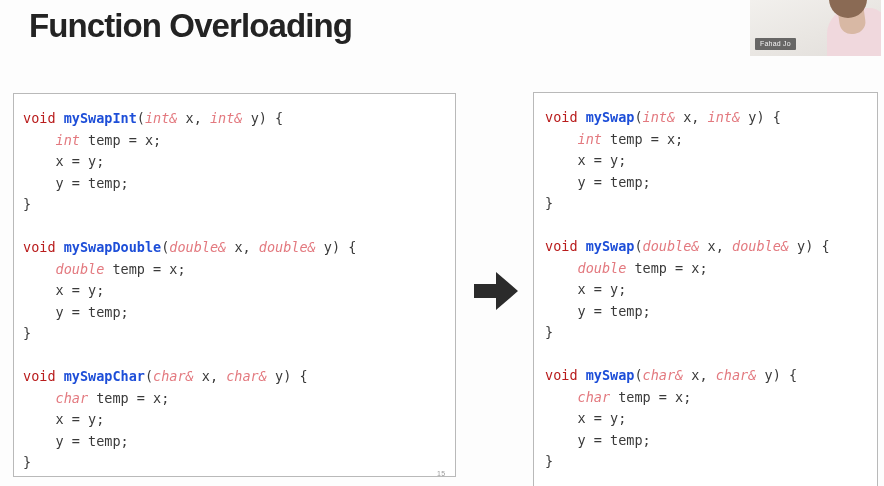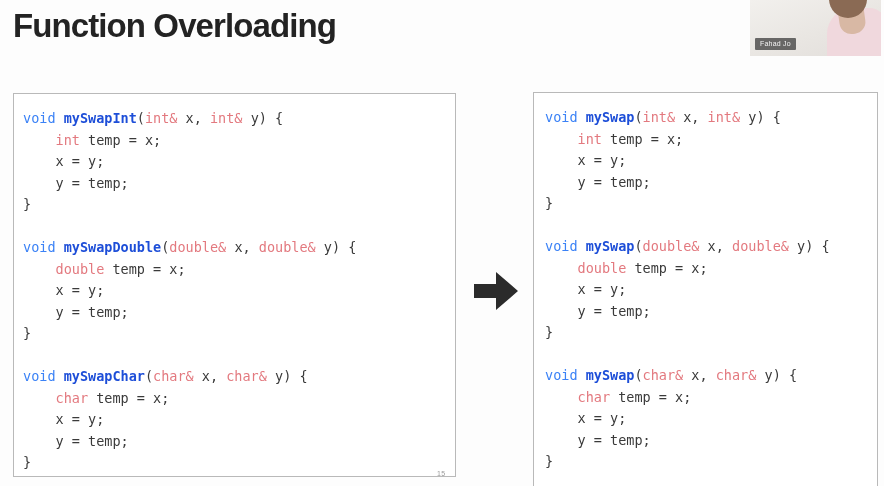--- a/index.html
+++ b/index.html
@@ -11,21 +11,21 @@
     height: 486px;
     background: #fdfdfd;
     font-family: "Liberation Sans", sans-serif;
     overflow: hidden;
     position: relative;
   }
 
   
   #slide-title {
     position: absolute;
-    left: 13px;
+    left: 29px;
     top: 2px;
     font-size: 33px;
     font-weight: bold;
     color: #232323;
     letter-spacing: -0.9px;
     line-height: 48px;
     white-space: nowrap;
   }
 
   
@@ -56,23 +56,23 @@
     color: #3a3a3a;
     padding: 14px 0 0 9px;
   }
   #code-panel-right .code-body {
     padding-left: 11px;
   }
   .code-line { min-height: 21.5px; }
   .blank-line { height: 21.5px; }
 
   
-  .tok-kw    { color: #3b82f6; }   
+  .tok-kw    { color: #b91c1c; }   
   .tok-fn    { color: #1d4ed8; font-weight: bold; }   
-  .tok-type  { color: #e3797f; }   
+  .tok-type  { color: #e3797f; font-style: italic; }   
   .tok-plain { color: #3a3a3a; }   
 
   
   #transform-arrow {
     position: absolute;
     left: 470px;
     top: 265px;
     width: 52px;
     height: 52px;
   }

